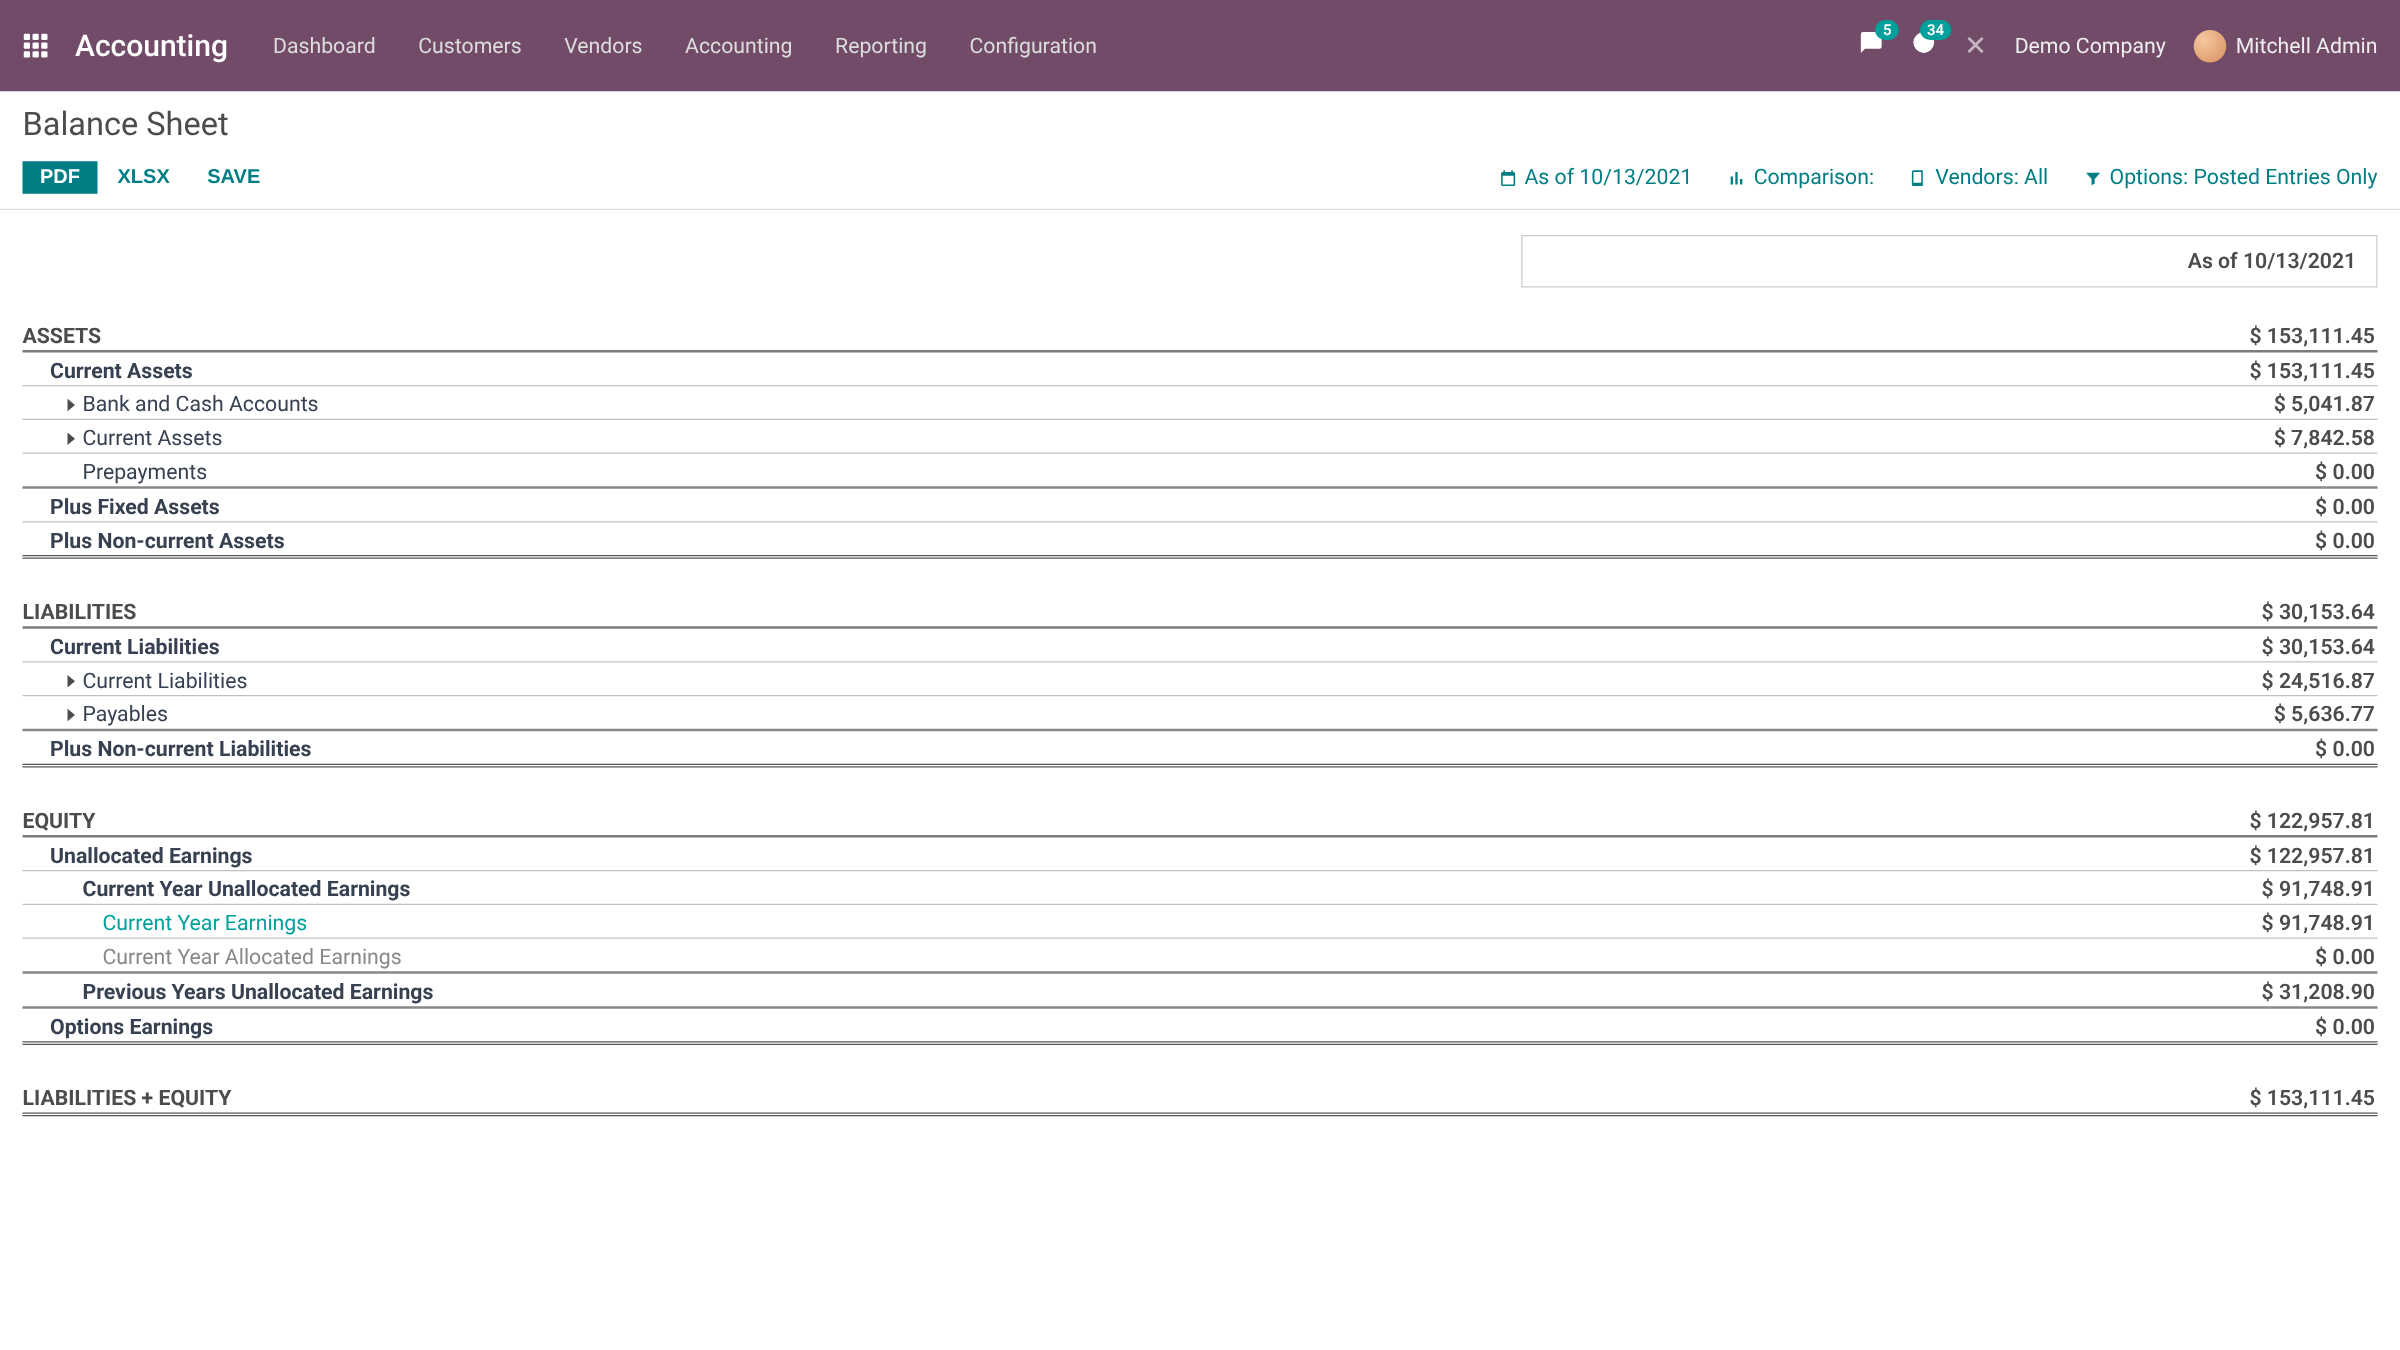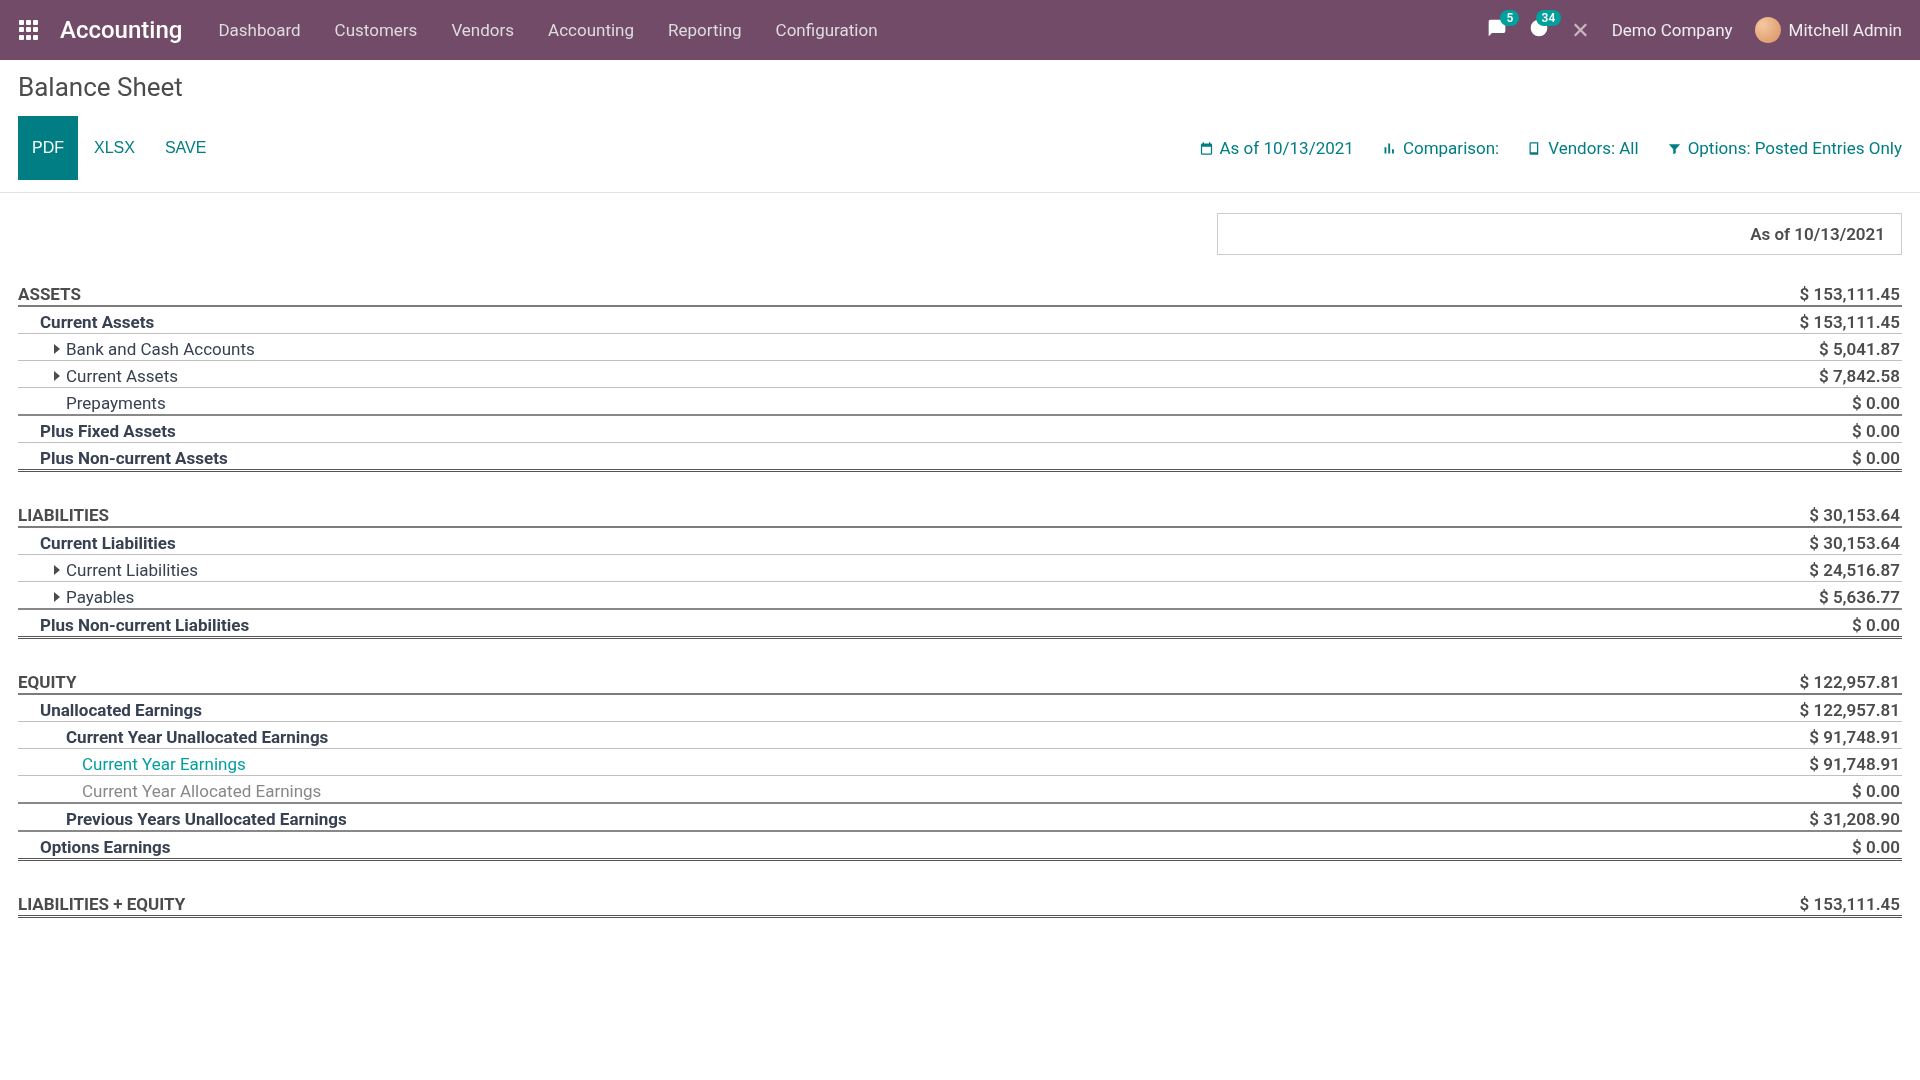--- a/index.html
+++ b/index.html
@@ -7,21 +7,21 @@
   font-family: -apple-system, BlinkMacSystemFont, "Segoe UI", Roboto, "Helvetica Neue", Arial, sans-serif;
   background: #fff;
   color: #374151;
   width: 1920px;
   height: 1080px;
   overflow: hidden;
   font-size: 17px;
 }
 .navbar {
   background: #714B67;
-  height: 60px;
+  height: 73px;
   display: flex;
   align-items: center;
   justify-content: space-between;
   padding: 0 18px;
   color: #fff;
 }
 .nav-left { display: flex; align-items: center; gap: 10px; }
 .apps-icon { width: 22px; height: 22px; display: flex; flex-wrap: wrap; gap: 2px; cursor: pointer; padding: 1px; }
 .apps-icon span { width: 5px; height: 5px; background: #fff; border-radius: 1px; }
 .brand { font-size: 24px; font-weight: 500; margin-left: 10px; margin-right: 18px; }
@@ -51,21 +51,21 @@
 }
 .page-title { font-size: 26px; color: #4c4c4c; font-weight: 400; }
 
 .toolbar {
   display: flex; justify-content: space-between; align-items: center;
   padding: 14px 18px 12px 18px;
   border-bottom: 1px solid #dee2e6;
 }
 .toolbar-left { display: flex; gap: 2px; }
 .btn {
-  padding: 23px 14px; font-size: 16px; font-weight: 400; cursor: pointer;
+  padding: 4px 14px; font-size: 16px; font-weight: 700; cursor: pointer;
   border: none; background: transparent; color: #017E84;
 }
 .btn.primary { background: #017E84; color: #fff; }
 .toolbar-right { display: flex; gap: 28px; }
 .filter-item { color: #017E84; font-size: 17px; cursor: pointer; display: flex; align-items: center; gap: 6px; }
 .filter-item .mini-icon { width: 15px; height: 15px; fill: #017E84; }
 
 .content { padding: 20px 18px; }
 .date-cell {
   display: flex; justify-content: flex-end; margin-bottom: 24px;

